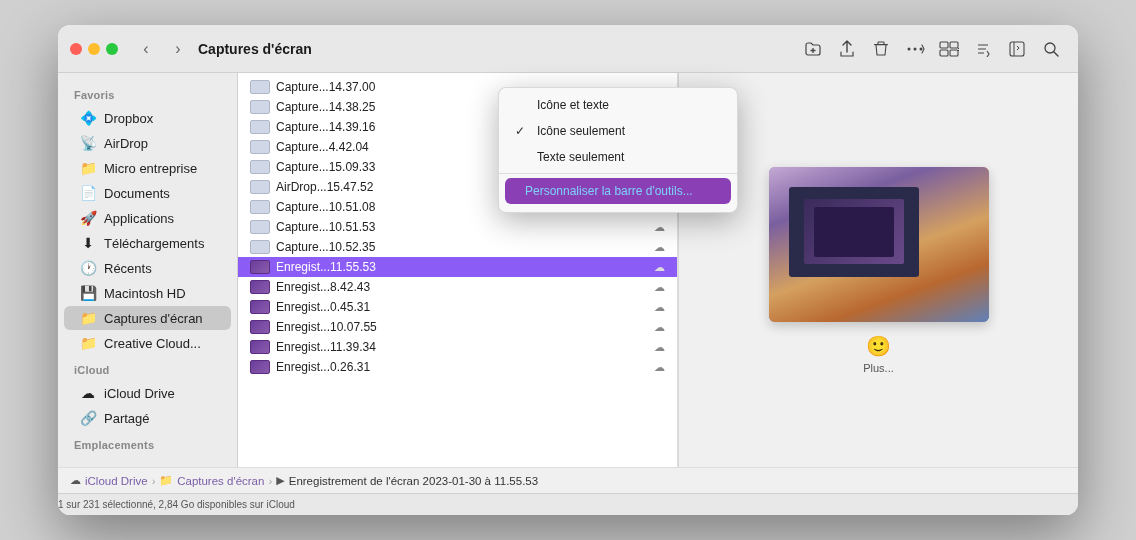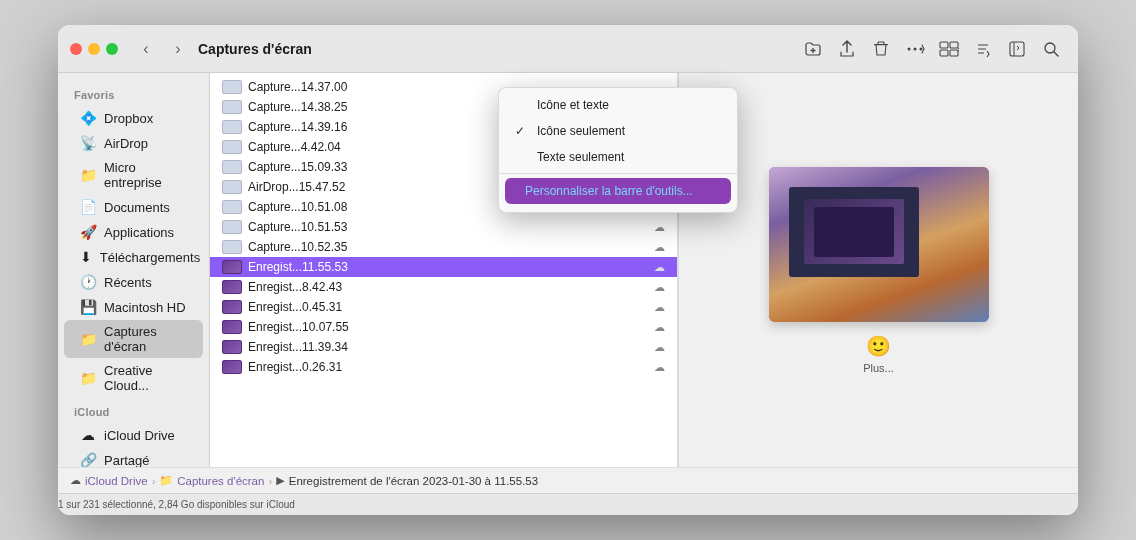--- a/index.html
+++ b/index.html
@@ -78,21 +78,21 @@
       border-radius: 5px;
     }
     
     .content {
       display: flex;
       flex: 1;
       overflow: hidden;
     }
     
     .sidebar {
-      width: 152px;
+      width: 180px;
       background: #ececec;
       border-right: 1px solid #d0d0d0;
       overflow-y: auto;
       padding: 8px 0;
       flex-shrink: 0;
     }
     .sidebar-section-header {
       font-size: 11px;
       font-weight: 600;
       color: #888;

